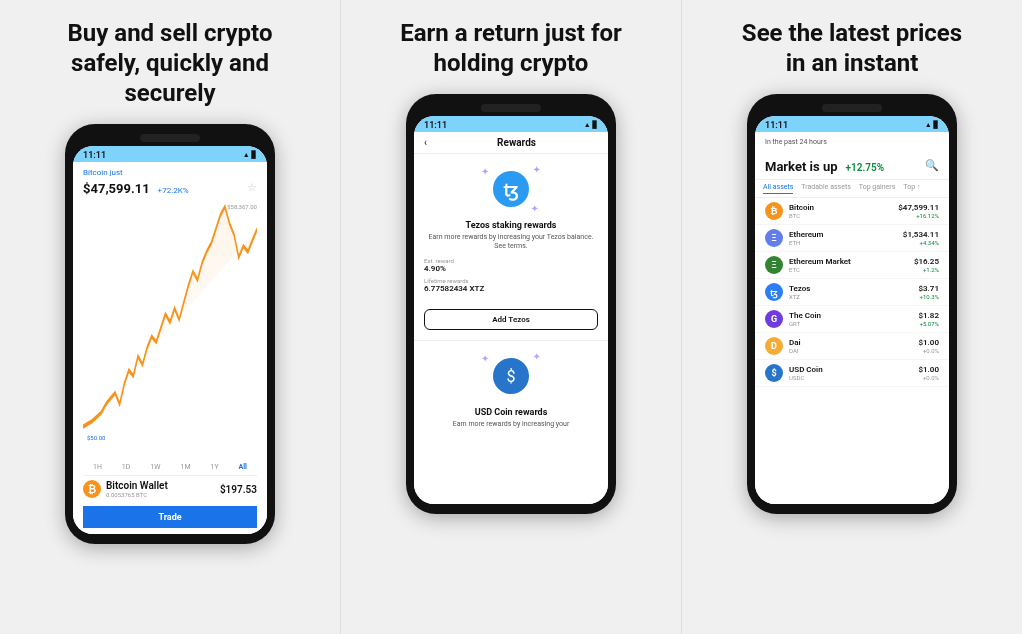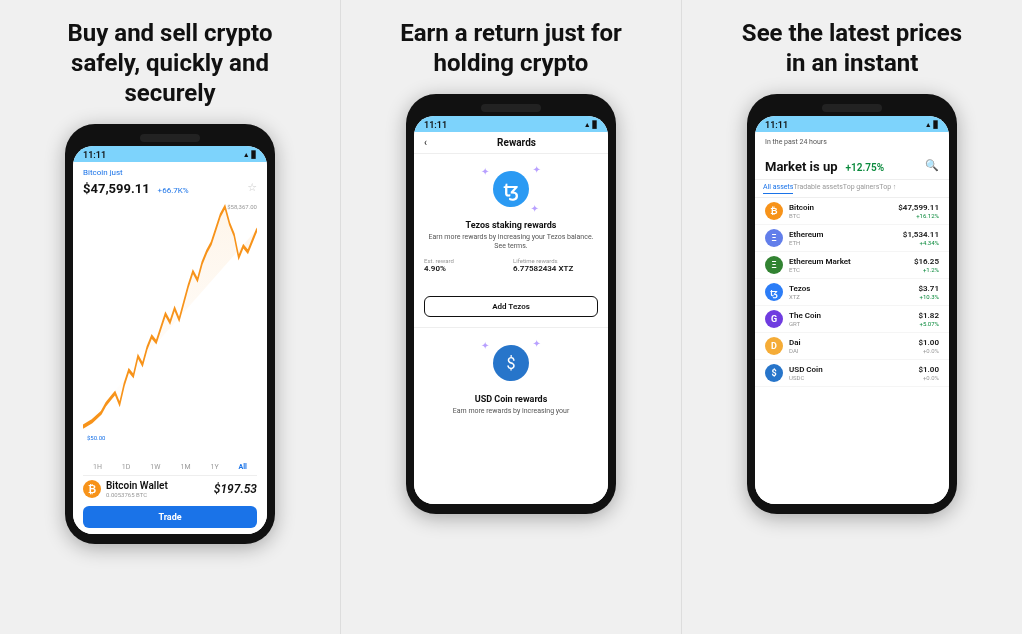--- a/index.html
+++ b/index.html
@@ -193,32 +193,31 @@
       font-weight: 600;
       color: #111;
     }
 
     .wallet-btc {
       font-size: 6px;
       color: #999;
     }
 
     .wallet-usd {
-      font-size: 12px;
+      font-size: 10px;
       font-weight: 600;
       color: #111;
       text-align: left;
-      font-style: italic;
     }
 
     .trade-btn {
       background: #1a73e8;
       color: #fff;
       border: none;
-      border-radius: 6px;
+      border-radius: 0;
       padding: 6px;
       width: 100%;
       font-size: 9px;
       font-weight: 700;
       margin-top: 4px;
       text-align: center;
     }
 
     
     .screen2-content {
@@ -304,21 +303,22 @@
       color: #555;
       text-align: center;
       line-height: 1.3;
       margin-bottom: 6px;
     }
 
     .reward-stats {
       display: flex;
       width: 100%;
       gap: 4px;
-      margin-bottom: 23px;
+      margin-bottom: 16px;
+      flex-direction: column;
     }
 
     .reward-stat {
       flex: 1;
     }
 
     .reward-stat-label {
       font-size: 6px;
       color: #999;
     }
@@ -401,21 +401,21 @@
     }
 
     .search-icon {
       font-size: 11px;
       color: #555;
     }
 
     .market-tabs {
       display: flex;
       padding: 3px 8px;
-      gap: 0;
+      gap: 8px;
       border-bottom: 1px solid #eee;
       overflow: hidden;
     }
 
     .market-tab {
       font-size: 7px;
       color: #999;
       padding-bottom: 2px;
       white-space: nowrap;
     }
@@ -516,21 +516,21 @@
           <span>▲</span>
           <span>▊</span>
         </div>
       </div>
 
       <div class="screen1-content">
         <div class="btc-label">Bitcoin just</div>
         <div class="btc-price-row">
           <div>
             <span class="btc-price">$47,599.11</span>
-            <span class="btc-change">+66.7K%</span>
+            <span class="btc-change">+72.2K%</span>
           </div>
           <span class="star-icon">☆</span>
         </div>
 
         <div class="chart-area">
           <span class="chart-high-label">$58,367.00</span>
           <svg class="chart-svg" viewBox="0 0 190 90" preserveAspectRatio="none">
             <defs>
               <linearGradient id="chartGrad" x1="0" y1="0" x2="0" y2="1">
                 <stop offset="0%" stop-color="#f7931a" stop-opacity="0.3"></stop>

